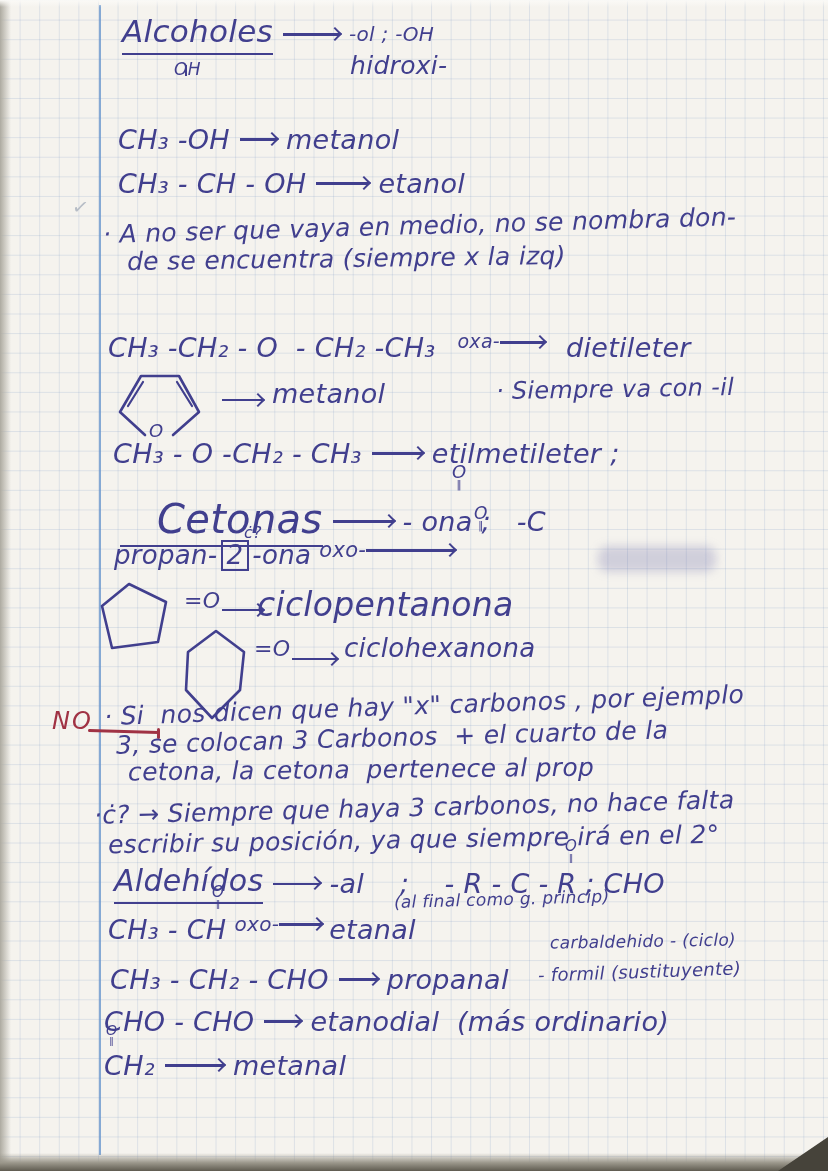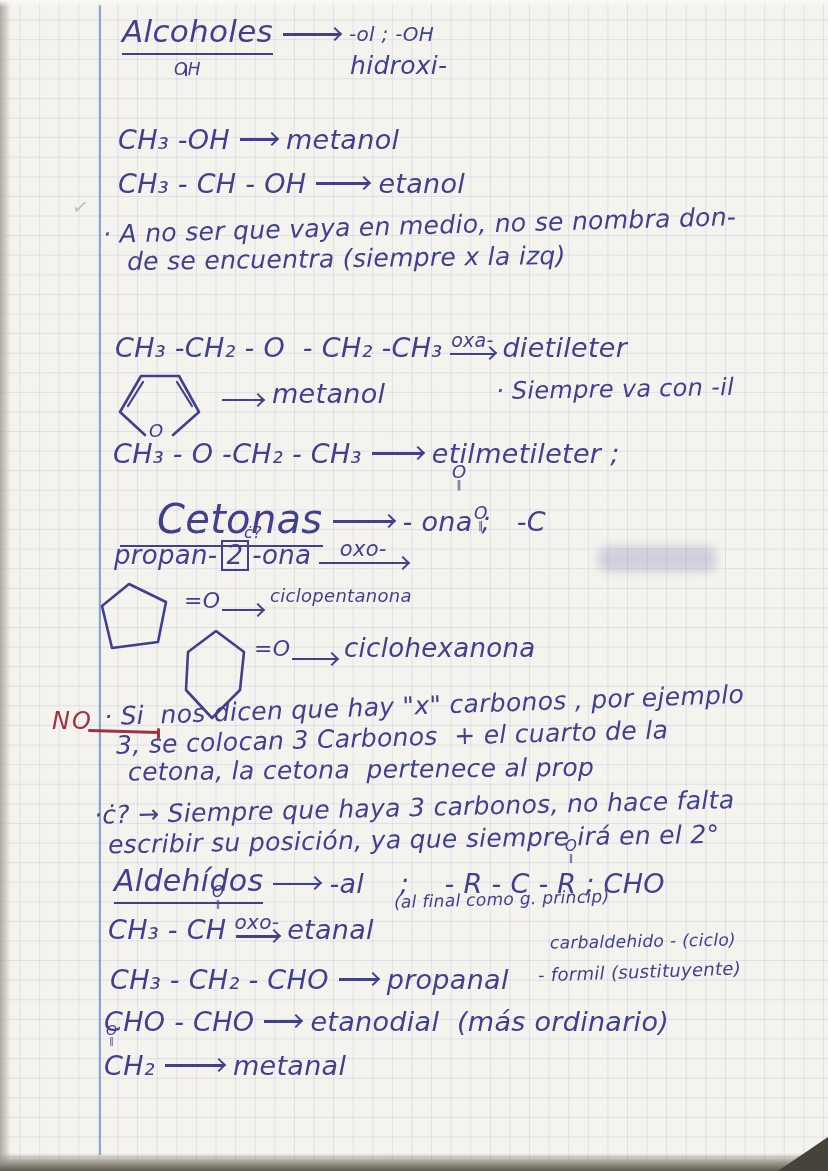--- a/index.html
+++ b/index.html
@@ -17,21 +17,21 @@
       #f5f3ee;
   }
   .hw{
     position:absolute;display:flex;align-items:center;
     font-style:italic;color:var(--ink);white-space:pre;line-height:1.15;letter-spacing:.3px;
   }
   .u{border-bottom:2.6px solid currentColor;padding-bottom:3px;}
   .arr{display:inline-block;position:relative;height:2.4px;background:currentColor;margin:0 10px;flex:none;align-self:center;}
   .arr::after{content:"";position:absolute;right:-1px;top:-4.4px;width:8px;height:8px;
     border-top:2.4px solid currentColor;border-right:2.4px solid currentColor;transform:rotate(45deg);}
-  .lbl-arr{display:inline-flex;flex-direction:column;align-items:center;margin:0 8px;transform:translateY(-5px);}
+  .lbl-arr{display:inline-flex;flex-direction:row;align-items:center;margin:0 8px;transform:translateY(-5px);}
   .lbl-arr .lbl{margin-bottom:1px;}
   .ostack{position:absolute;display:flex;flex-direction:column;align-items:center;line-height:.9;
     color:var(--ink);font-style:italic;}
   .box{display:inline-block;border:2.2px solid currentColor;padding:0 4px;margin:0 3px;line-height:1.05;}
   .tick{position:absolute;width:2.2px;background:var(--ink);}
   .redtxt{color:var(--red);}
   .redline{position:absolute;background:var(--red);border-radius:2px;}
   .smudge{position:absolute;background:rgba(100,100,165,.25);filter:blur(5px);border-radius:10px;}
   .ring{position:absolute;}
   .edge-left{position:absolute;left:0;top:0;bottom:0;width:11px;
@@ -78,21 +78,21 @@
   <div class="hw" style="left:72px;top:196px;font-size:20px;color:var(--pencil);transform:rotate(8deg);">
     <span>✓</span>
   </div>
   <div class="hw" style="left:103px;top:212px;font-size:25px;transform:rotate(-1.6deg);">
     <span>· A no ser que vaya en medio, no se nombra don-</span>
   </div>
   <div class="hw" style="left:127px;top:245px;font-size:25px;transform:rotate(-0.8deg);">
     <span>de se encuentra (siempre x la izq)</span>
   </div>
 
-  <div class="hw" style="left:115px;top:332px;font-size:27px;">
+  <div class="hw" style="left:108px;top:332px;font-size:27px;gap:14px;">
     <span>CH₃ -CH₂ - O  - CH₂ -CH₃</span>
     <span class="lbl-arr">
       <span class="lbl" style="font-size:19px;">oxa-</span>
       <span class="arr" style="width:44px;margin:0;"></span>
     </span>
     <span>dietileter</span>
   </div>
 
   <svg class="ring" style="left:110px;top:366px;" width="100" height="80" viewBox="0 0 100 80">
     <path d="M10,46 L31,10 L69,10 L89,46 L63,69 M35,69 L10,46" fill="none" stroke="#413f8e" stroke-width="2.6" stroke-linejoin="round" stroke-linecap="round"></path>
@@ -147,21 +147,21 @@
 
   <svg class="ring" style="left:96px;top:578px;" width="88" height="78" viewBox="0 0 88 78">
     <path d="M33,6 L70,24 L62,64 L16,70 L6,28 Z" fill="none" stroke="#413f8e" stroke-width="2.6" stroke-linejoin="round" stroke-linecap="round"></path>
   </svg>
   <div class="hw" style="left:184px;top:588px;font-size:22px;">
     <span>=O</span>
   </div>
   <div class="hw" style="left:222px;top:609px;">
     <span class="arr" style="width:40px;margin:0;"></span>
   </div>
-  <div class="hw" style="left:270px;top:586px;font-size:18px;">
+  <div class="hw" style="left:257px;top:586px;font-size:33px;">
     <span>ciclopentanona</span>
   </div>
 
   <svg class="ring" style="left:176px;top:626px;" width="82" height="98" viewBox="0 0 82 98">
     <path d="M40,5 L68,26 L64,64 L36,92 L10,64 L12,26 Z" fill="none" stroke="#413f8e" stroke-width="2.6" stroke-linejoin="round" stroke-linecap="round"></path>
   </svg>
   <div class="hw" style="left:254px;top:636px;font-size:22px;">
     <span>=O</span>
   </div>
   <div class="hw" style="left:292px;top:658px;">

